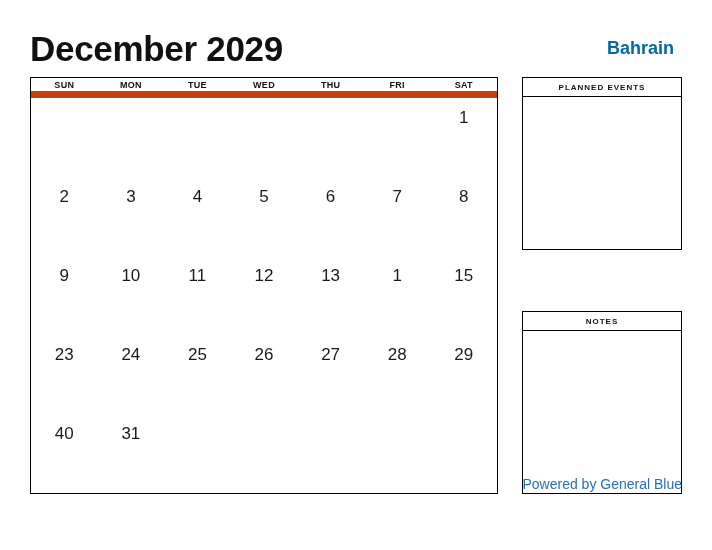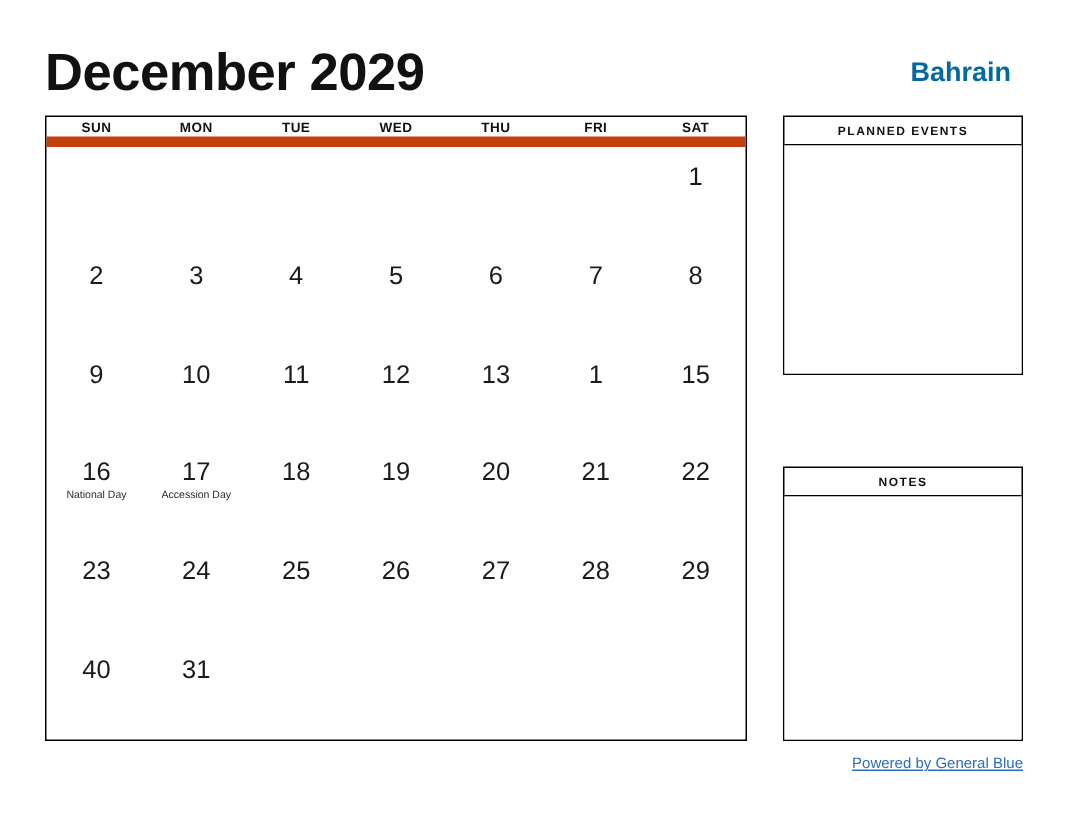--- a/index.html
+++ b/index.html
@@ -142,26 +142,25 @@
   }
   .panel-body {
     height: calc(100% - 19px);
     background: #ffffff;
   }
 
   
   #footer-link {
     position: absolute;
     left: 522px;
-    top: 504px;
+    top: 476px;
     width: 160px;
     text-align: right;
-    font-size: 10px;
+    font-size: 14px;
     color: #2a6ebb;
-    text-decoration: underline;
     white-space: nowrap;
     cursor: pointer;
   }
 </style>
 </head>
 <body>
 
 <div id="page-header">
   <div id="month-title">December 2029</div>
   <div id="country-label">Bahrain</div>
@@ -230,45 +229,20 @@
         </div>
         <div class="day-cell">
           <div class="day-number">1</div>
         </div>
         <div class="day-cell">
           <div class="day-number">15</div>
         </div>
       </div>
       <div class="week-row">
         <div class="day-cell">
-          <div class="day-number">16</div>
-          <div class="day-event">National Day</div>
-        </div>
-        <div class="day-cell">
-          <div class="day-number">17</div>
-          <div class="day-event">Accession Day</div>
-        </div>
-        <div class="day-cell">
-          <div class="day-number">18</div>
-        </div>
-        <div class="day-cell">
-          <div class="day-number">19</div>
-        </div>
-        <div class="day-cell">
-          <div class="day-number">20</div>
-        </div>
-        <div class="day-cell">
-          <div class="day-number">21</div>
-        </div>
-        <div class="day-cell">
-          <div class="day-number">22</div>
-        </div>
-      </div>
-      <div class="week-row">
-        <div class="day-cell">
           <div class="day-number">23</div>
         </div>
         <div class="day-cell">
           <div class="day-number">24</div>
         </div>
         <div class="day-cell">
           <div class="day-number">25</div>
         </div>
         <div class="day-cell">
           <div class="day-number">26</div>

